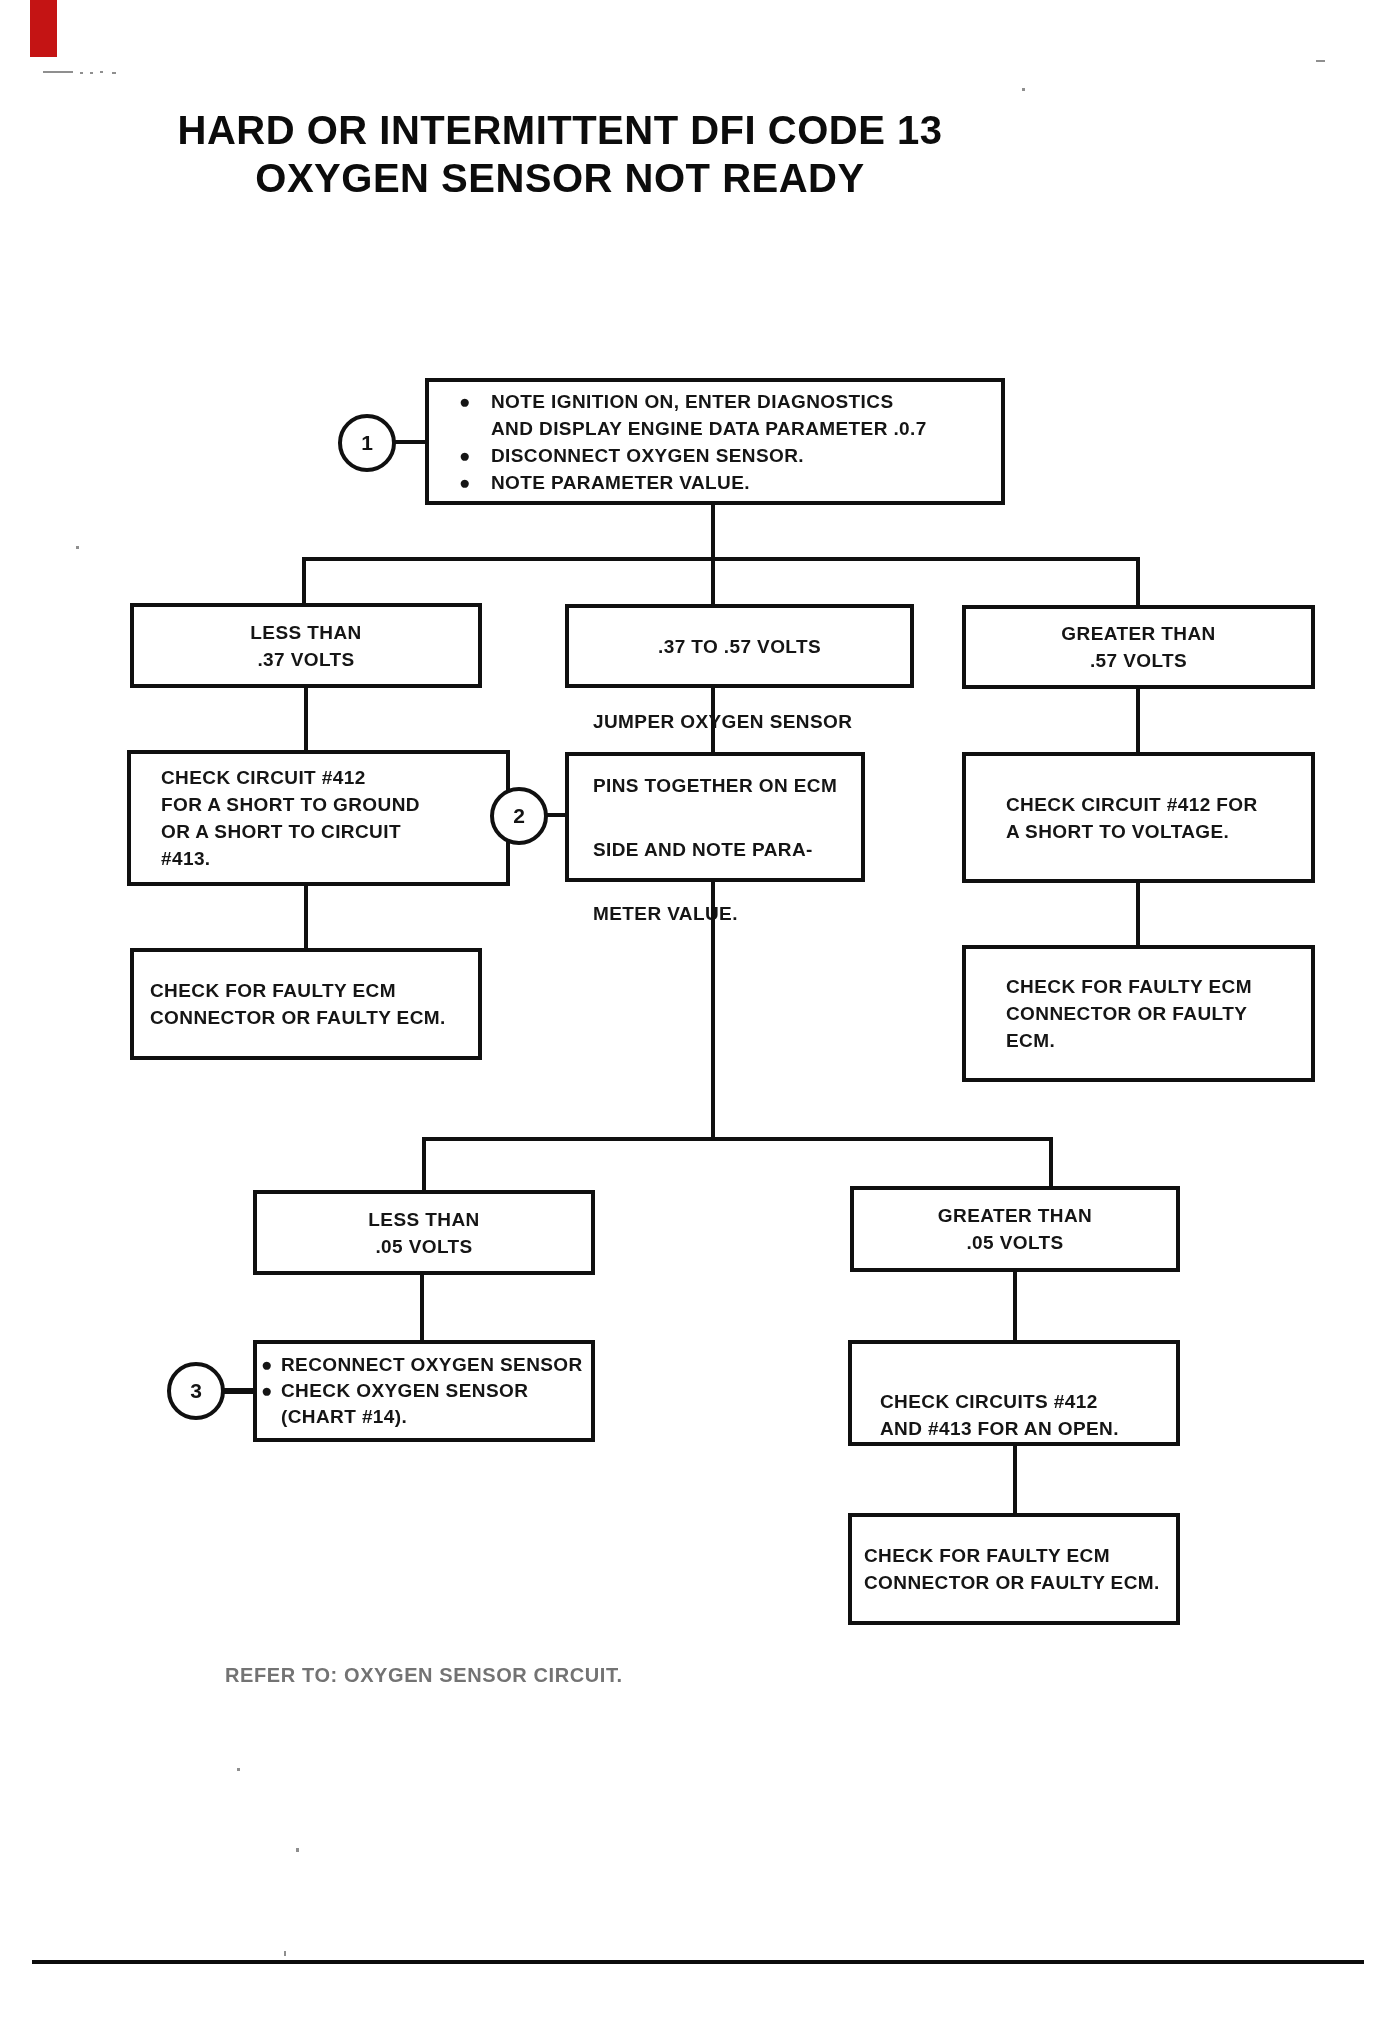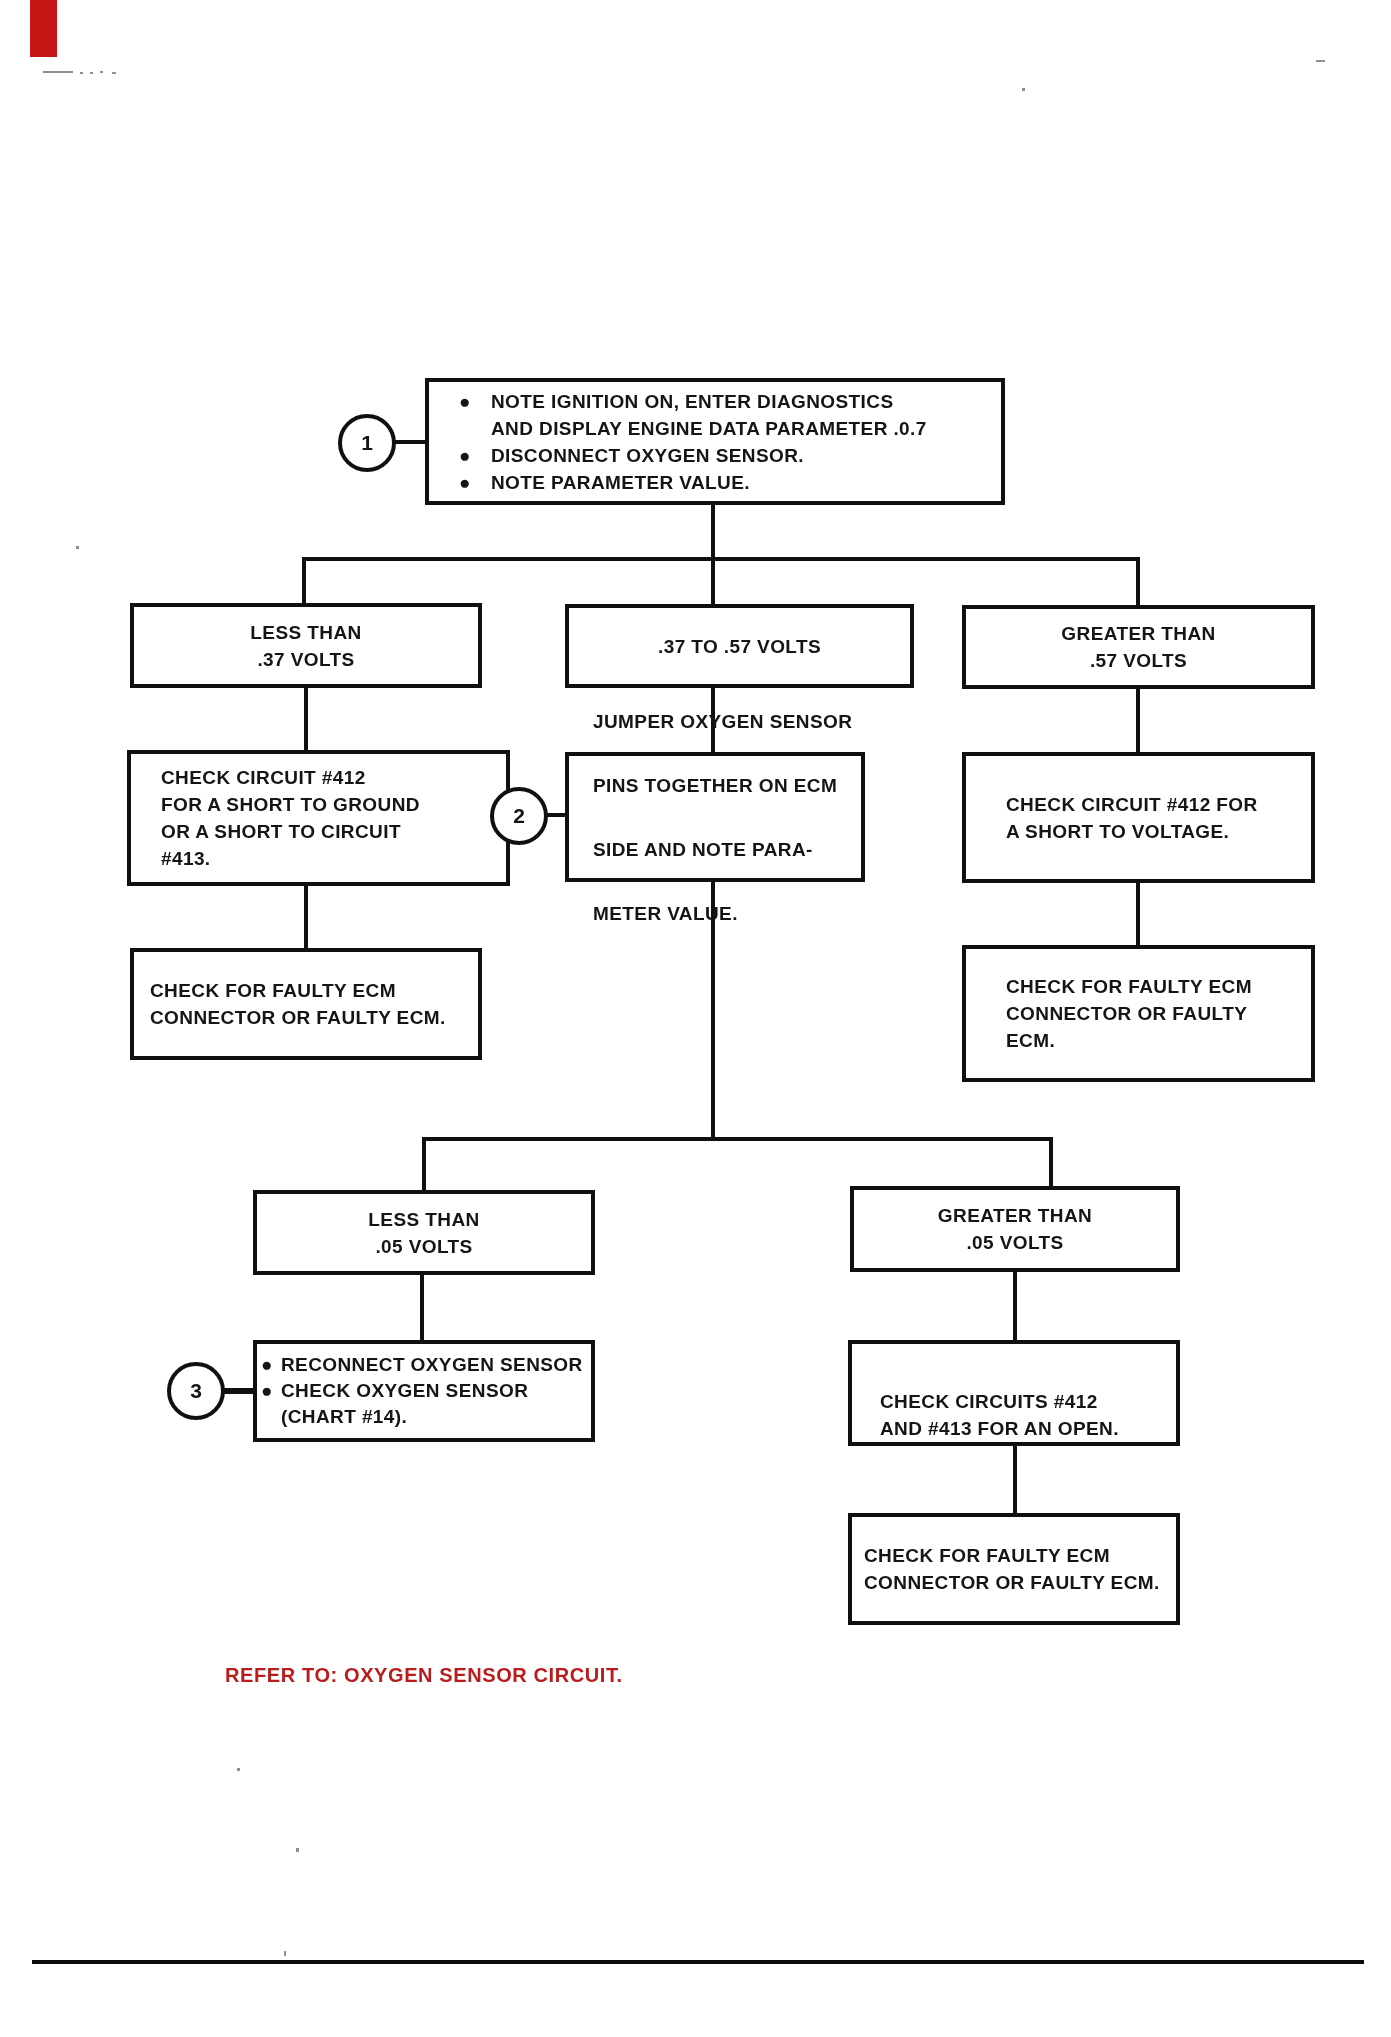--- a/index.html
+++ b/index.html
@@ -30,21 +30,21 @@
     width:58px; height:58px; border:4px solid #101010; border-radius:50%;
     background:#fff; display:flex; align-items:center; justify-content:center;
     font-size:21px; font-weight:700;
   }
   .b-row { display:flex; align-items:flex-start; }
   .b-dot { flex:0 0 32px; text-align:left; padding-left:6px; }
   .b-dot2 { flex:0 0 20px; text-align:left; }
   .b-text { flex:1; }
   .footer-note {
     position:absolute; left:225px; top:1664px;
-    font-size:20px; font-weight:700; letter-spacing:0.6px; color:#b91c1c;
+    font-size:20px; font-weight:700; letter-spacing:0.6px; color:#737373;
   }
   .bottom-rule { position:absolute; left:32px; top:1960px; width:1332px; height:4px; background:#0c0c0c; }
   .red-mark { position:absolute; left:30px; top:0; width:27px; height:57px; }
   .speck { position:absolute; background:#8f8f8f; }
 </style>
 </head>
 <body>
 
 <div class="page">
 
@@ -54,20 +54,24 @@
   <div class="speck" style="left:90px;top:72px;width:3px;height:2px;"></div>
   <div class="speck" style="left:100px;top:71px;width:3px;height:2px;"></div>
   <div class="speck" style="left:112px;top:72px;width:4px;height:2px;"></div>
   <div class="speck" style="left:1316px;top:60px;width:9px;height:2px;"></div>
   <div class="speck" style="left:1022px;top:88px;width:3px;height:3px;"></div>
   <div class="speck" style="left:76px;top:546px;width:3px;height:3px;"></div>
   <div class="speck" style="left:237px;top:1768px;width:3px;height:3px;"></div>
   <div class="speck" style="left:296px;top:1848px;width:3px;height:4px;"></div>
   <div class="speck" style="left:284px;top:1951px;width:2px;height:5px;"></div>
 
+  <h1 class="title">
+    <div>HARD OR INTERMITTENT DFI CODE 13</div>
+    <div>OXYGEN SENSOR NOT READY</div>
+  </h1>
 
   <div class="circle" style="left:338px;top:414px;">
     <span>1</span>
   </div>
   <div class="edge" style="left:394px;top:440px;width:33px;height:4px;"></div>
 
   <div class="node" style="left:425px;top:378px;width:580px;height:127px;padding:6px 14px 6px 24px;">
     <div class="b-row">
       <span class="b-dot">●</span>
       <span class="b-text">

